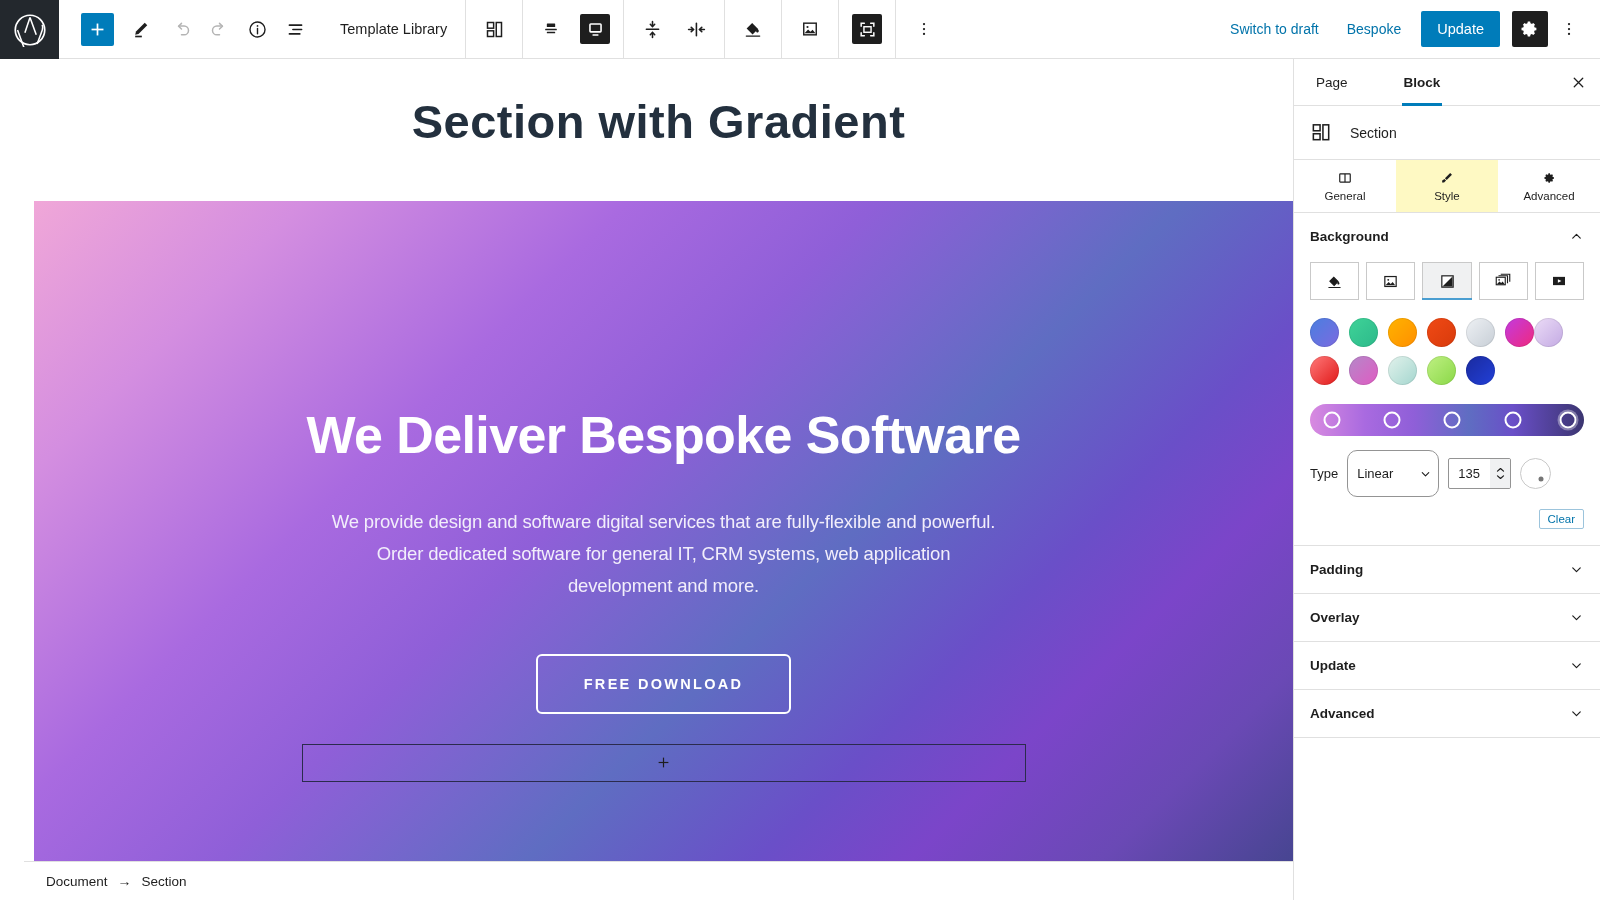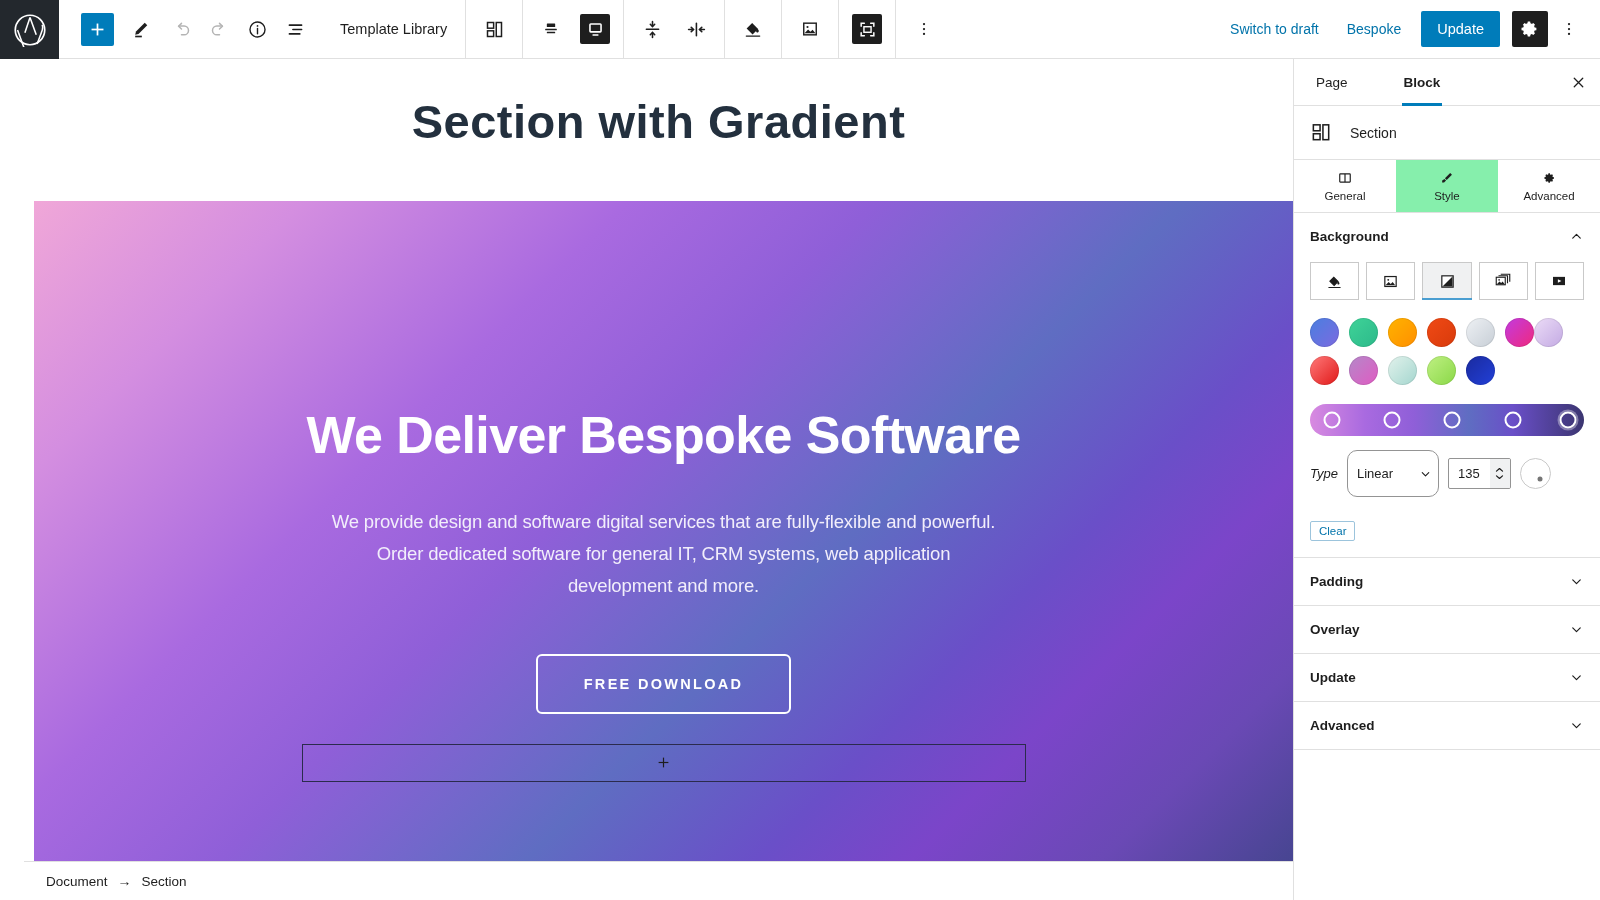--- a/index.html
+++ b/index.html
@@ -168,21 +168,21 @@
   .sb-blockhead .bh-label { font-size: 14px; color: #1e1e1e; }
 
   .sb-seg {
     display: flex; border-bottom: 1px solid #e0e0e0; min-height: 53px;
   }
   .sb-seg-item {
     flex: 1; display: flex; flex-direction: column; align-items: center;
     justify-content: center; gap: 5px; font-size: 11.5px; color: #1e1e1e;
     padding-top: 5px; padding-bottom: 5px;
   }
-  .sb-seg-item.active { background: #86efac; }
+  .sb-seg-item.active { background: #fef9c3; }
   .sb-seg-item svg { display: block; }
 
   .panel { border-bottom: 1px solid #e0e0e0; }
   .panel-head {
     height: 47px; display: flex; align-items: center; justify-content: space-between;
     padding: 0 16px; font-size: 13.5px; font-weight: 600; color: #1e1e1e;
   }
   .panel-head .chev { color: #1e1e1e; display: flex; }
   .panel-body { padding: 0 16px 16px; }
 
@@ -214,21 +214,21 @@
     background: linear-gradient(90deg,#d88ae0 0%,#a96ae0 20%,#8f5fd8 38%,#5f6dc2 58%,#6a4fc8 74%,#3b3570 100%);
   }
   .stop {
     position: absolute; top: 50%; transform: translate(-50%,-50%);
     width: 17px; height: 17px; border-radius: 50%; border: 2px solid #fff;
     background: transparent;
   }
   .stop.sel { box-shadow: 0 0 0 2px rgba(255,255,255,0.35); }
 
   .type-row { display: flex; align-items: center; gap: 9px; }
-  .type-label { font-size: 13px; color: #1e1e1e; font-style: italic; }
+  .type-label { font-size: 13px; color: #1e1e1e; }
   .select-wrap {
     position: relative; flex: 1; max-width: 92px;
   }
   .select-box {
     height: 47px; border: 1px solid #949494; border-radius: 10px; background: #fff;
     display: flex; align-items: center; padding: 0 22px 0 9px; font-size: 13px;
     color: #1e1e1e; width: 100%;
   }
   .select-chev {
     position: absolute; right: 7px; top: 50%; transform: translateY(-50%);
@@ -247,21 +247,21 @@
   .angle-knob {
     width: 31px; height: 31px; border-radius: 50%; border: 1px solid #c9c9c9;
     position: relative; flex: none; background: #fff;
   }
   .angle-dot {
     position: absolute; width: 5px; height: 5px; border-radius: 50%;
     background: #757575; left: 50%; top: 50%;
     transform: translate(-50%,-50%) translate(5px, 5px);
   }
 
-  .clear-row { display: flex; justify-content: flex-start; margin-top: 24px; }
+  .clear-row { display: flex; justify-content: flex-end; margin-top: 12px; }
   .clear-btn {
     font-size: 11.5px; color: #0073aa; border: 1px solid #9cc4dc; border-radius: 2px;
     padding: 3px 8px; background: #fff;
   }
 </style>
 </head>
 <body>
 
 <div class="app">
 

